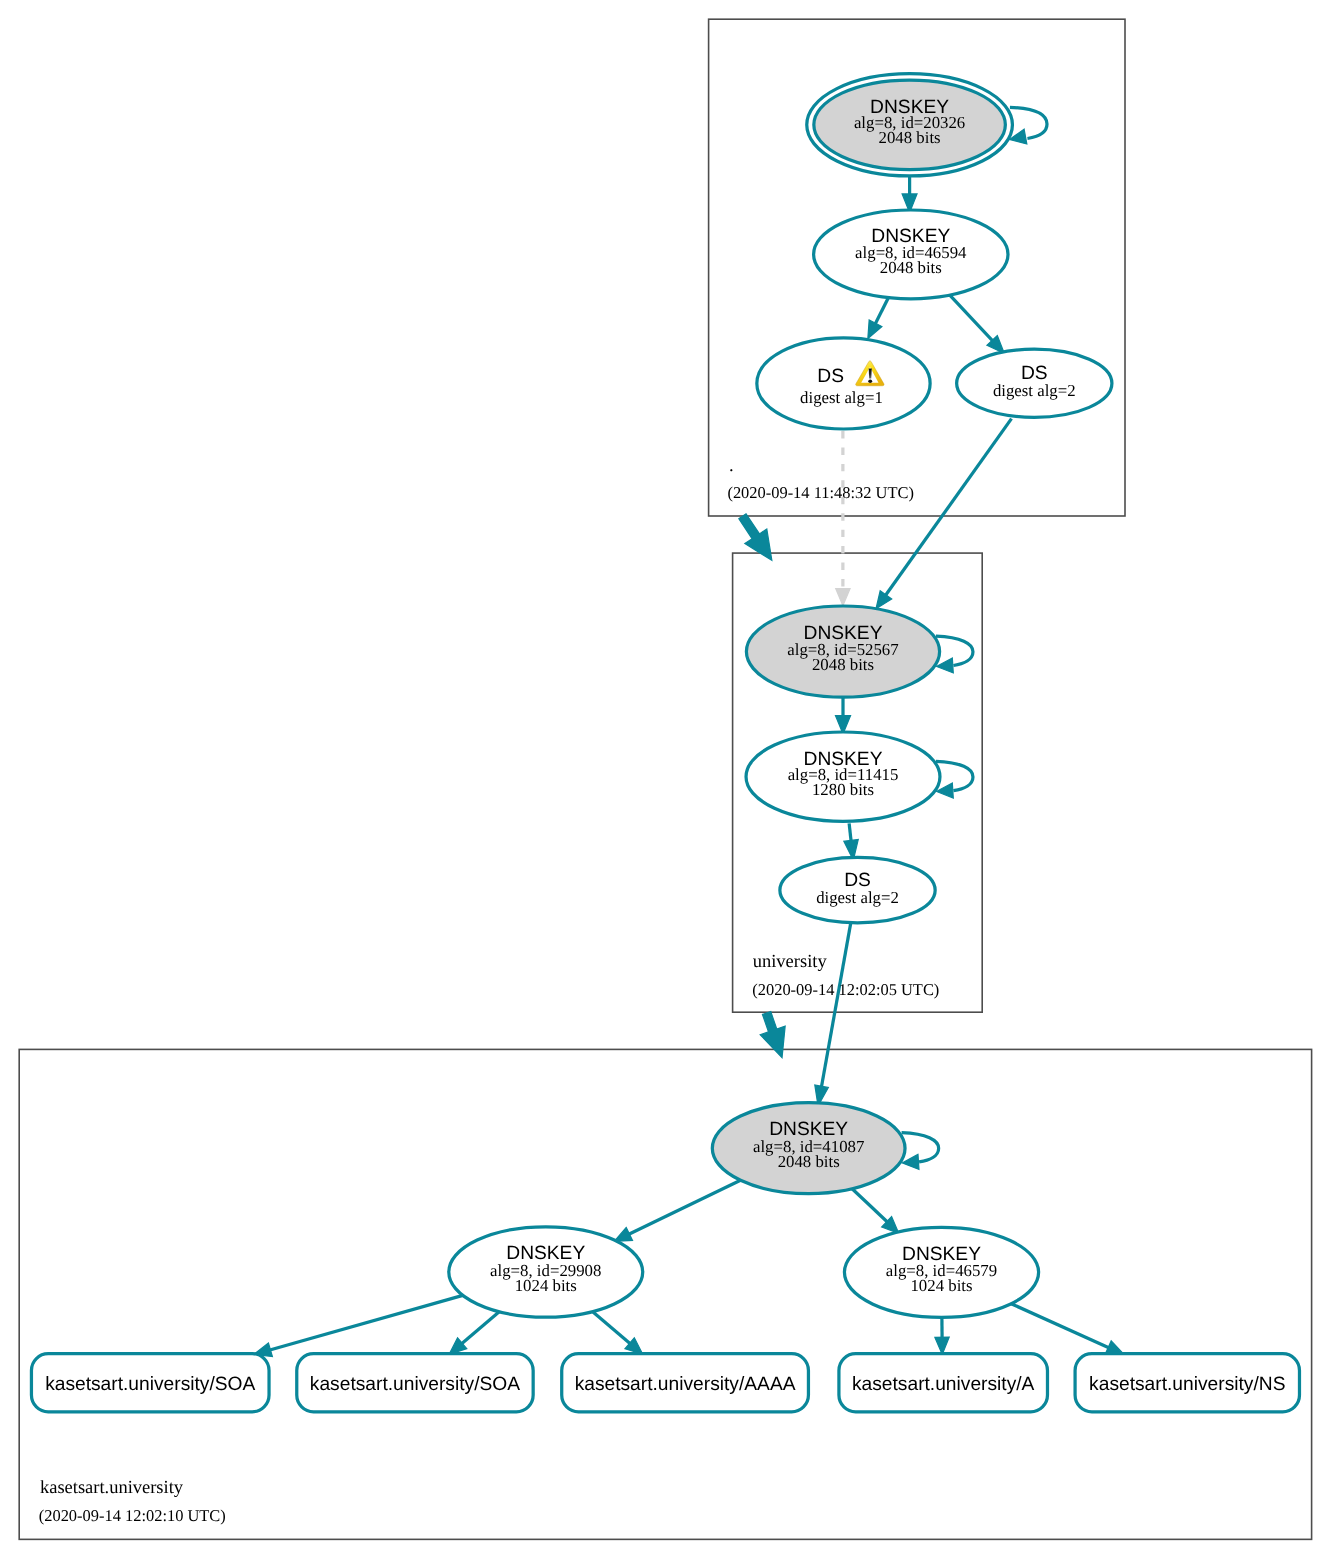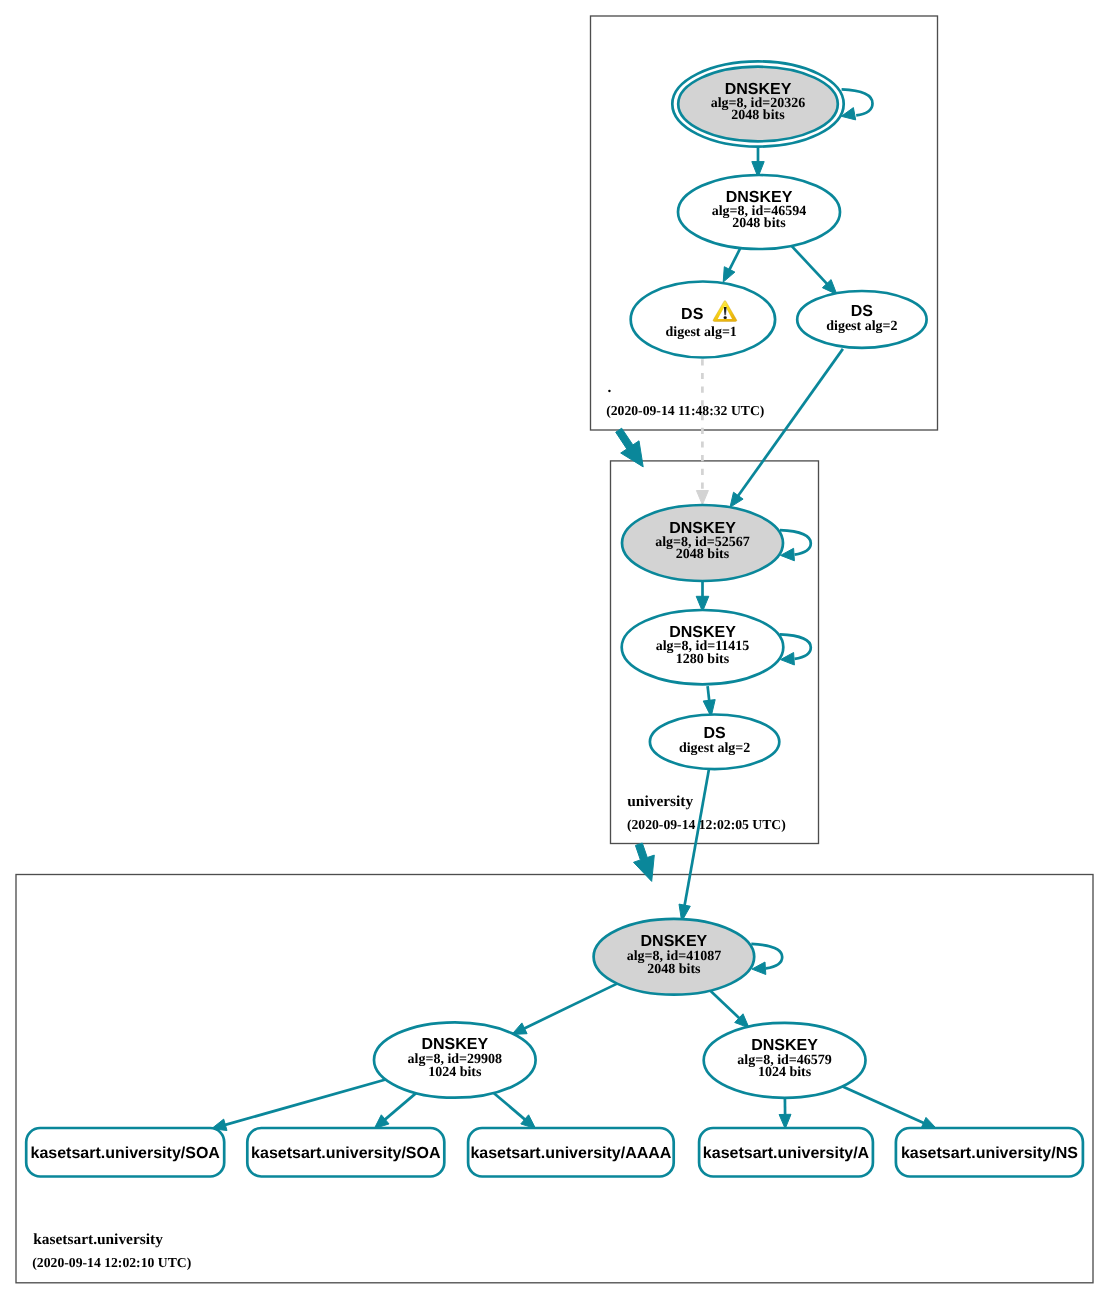--- a/index.html
+++ b/index.html
@@ -1,21 +1,21 @@
 <!DOCTYPE html>
 <html><head>
 <meta charset="utf-8">
 <title>DNSSEC authentication chain</title>
 <style>
   html,body{margin:0;padding:0;background:#ffffff;}
   body{width:1109px;height:1299px;overflow:hidden;font-family:"Liberation Sans",sans-serif;}
   #stage{position:relative;width:1109px;height:1299px;}
   svg#graph{display:block;width:1109px;height:1299px;shape-rendering:geometricPrecision;text-rendering:geometricPrecision;}
   text{-webkit-font-smoothing:antialiased;}
-  #stage{transform:translateZ(0);font-weight:bold;}
+  #stage{transform:translateZ(0);}
   .zone-box{fill:none;stroke:#4d4d4d;stroke-width:1.33;}
   .ell{stroke:#0a879a;stroke-width:2.7;}
   .ell-grey{fill:#d3d3d3;}
   .ell-white{fill:#ffffff;}
   .rr-box{fill:#ffffff;stroke:#0a879a;stroke-width:2.7;}
   .edge{fill:none;stroke:#0a879a;stroke-width:2.7;stroke-linecap:butt;}
   .edge-thick{fill:#0a879a;stroke:#0a879a;stroke-width:1;}
   .head{fill:#0a879a;stroke:#0a879a;stroke-width:1;stroke-linejoin:miter;}
   .edge-dash{fill:none;stroke:#d3d3d3;stroke-width:2.7;stroke-dasharray:6.2 7.5;}
   .head-dash{fill:#d3d3d3;stroke:#d3d3d3;stroke-width:1;}

